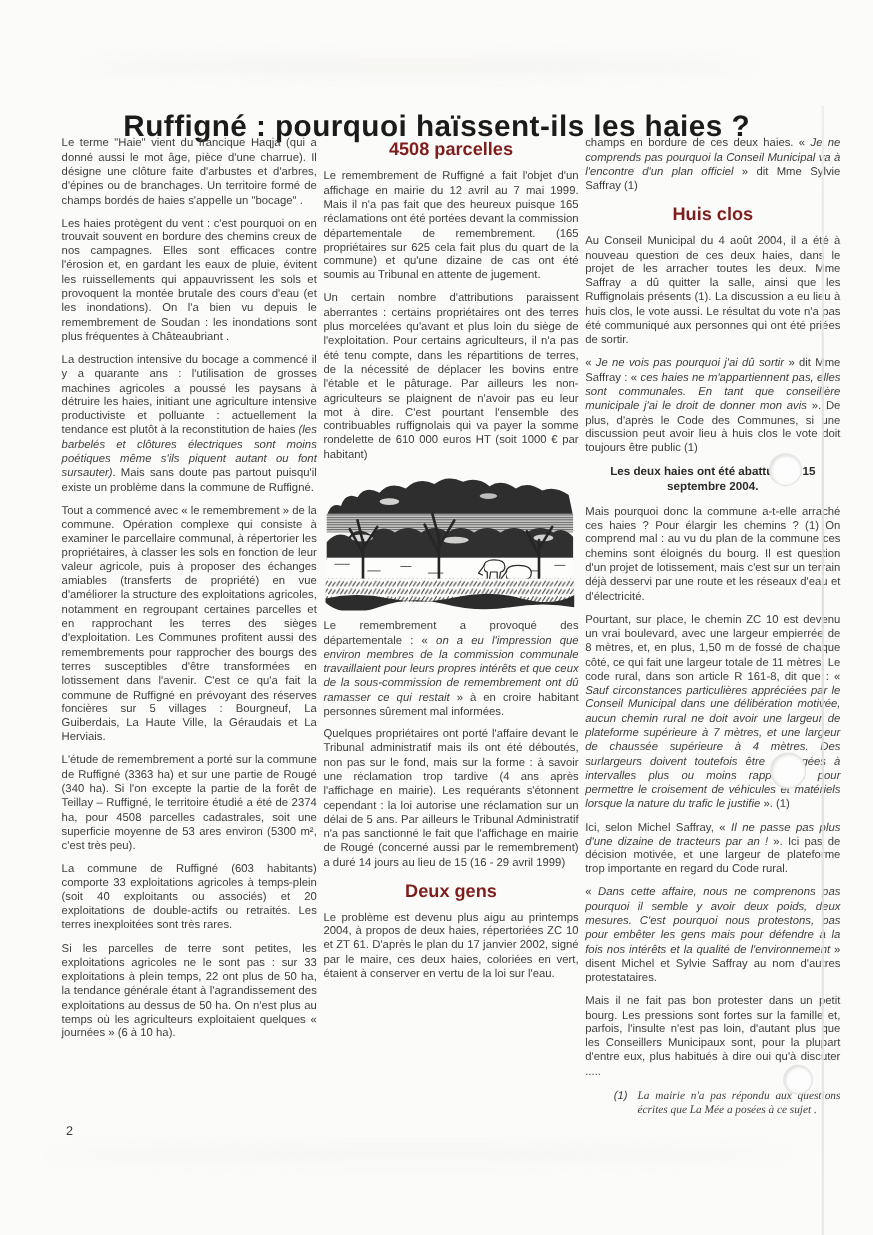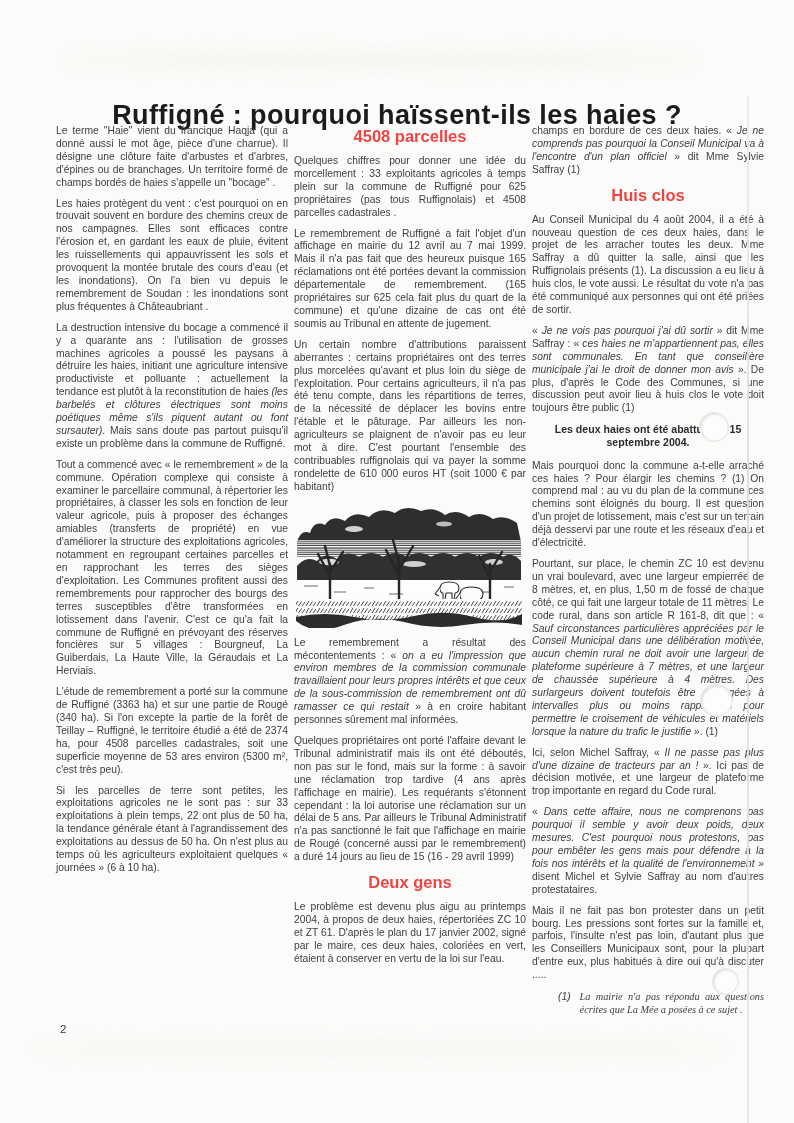--- a/index.html
+++ b/index.html
@@ -24,21 +24,21 @@
   .col{width:232px;min-width:232px;}
   p.para{
     margin:0 0 8px 0;
     font-size:10.3px;line-height:12.9px;
     text-align:justify;
     hyphens:auto;-webkit-hyphens:auto;
     color:#3e3e3e;
   }
   .col-heading{
     font-weight:bold;font-size:16.5px;line-height:20px;
-    text-align:center;color:#ef4444;
+    text-align:center;color:#7f1d1d;
     margin:1px 0 9px 0;
   }
   .col-heading.mid{margin-top:6px;}
   .subhead{
     font-weight:bold;font-size:10.6px;line-height:13.2px;
     text-align:center;color:#2c2c2c;
     margin:4px 6px 10px 6px;
   }
   .it{font-style:italic;}
   .figure{
@@ -71,25 +71,25 @@
 
 <h1 class="article-title">Ruffigné : pourquoi haïssent-ils les haies ?</h1>
 
 <div class="columns">
   <div class="col">
       <p class="para"><span>Le terme "Haie" vient du francique Haqja (qui a donné aussi le mot âge, pièce d'une charrue). Il désigne une clôture faite d'arbustes et d'arbres, d'épines ou de branchages. Un territoire formé de champs bordés de haies s'appelle un "bocage" .</span></p>
       <p class="para"><span>Les haies protègent du vent : c'est pourquoi on en trouvait souvent en bordure des chemins creux de nos campagnes. Elles sont efficaces contre l'érosion et, en gardant les eaux de pluie, évitent les ruissellements qui appauvrissent les sols et provoquent la montée brutale des cours d'eau (et les inondations). On l'a bien vu depuis le remembrement de Soudan : les inondations sont plus fréquentes à Châteaubriant .</span></p>
       <p class="para"><span>La destruction intensive du bocage a commencé il y a quarante ans : l'utilisation de grosses machines agricoles a poussé les paysans à détruire les haies, initiant une agriculture intensive productiviste et polluante : actuellement la tendance est plutôt à la reconstitution de haies </span><span class="it">(les barbelés et clôtures électriques sont moins poétiques même s'ils piquent autant ou font sursauter)</span><span>.  Mais sans doute pas partout puisqu'il existe un problème dans la commune de Ruffigné.</span></p>
       <p class="para"><span>Tout a commencé avec « le remembrement » de la commune. Opération complexe qui consiste à examiner le parcellaire communal, à répertorier les propriétaires, à classer les sols en fonction de leur valeur agricole, puis à proposer des échanges amiables (transferts de propriété) en vue d'améliorer la structure des exploitations agricoles, notamment en regroupant certaines parcelles et en rapprochant les terres des sièges d'exploitation. Les Communes profitent aussi des remembrements pour rapprocher des bourgs des terres susceptibles d'être transformées en lotissement dans l'avenir. C'est ce qu'a fait la commune de Ruffigné en prévoyant des réserves foncières sur 5 villages : Bourgneuf, La Guiberdais, La Haute Ville, la Géraudais et La Herviais.</span></p>
       <p class="para"><span>L'étude de remembrement a porté sur la commune de Ruffigné (3363 ha) et sur une partie de Rougé (340 ha). Si l'on excepte la partie de la forêt de Teillay – Ruffigné, le territoire étudié a été de 2374 ha, pour 4508 parcelles cadastrales, soit une superficie moyenne de 53 ares environ (5300 m², c'est très peu).</span></p>
+      <p class="para"><span>La commune de Ruffigné (603 habitants) comporte 33 exploitations agricoles à temps-plein (soit 40 exploitants ou associés) et 20 exploitations de double-actifs ou retraités. Les terres inexploitées sont très rares.</span></p>
       <p class="para"><span>Si les parcelles de terre sont petites, les exploitations agricoles ne le sont pas : sur 33 exploitations à plein temps, 22 ont plus de 50 ha, la tendance générale étant à l'agrandissement des exploitations au dessus de 50 ha. On n'est plus au temps où les agriculteurs exploitaient quelques « journées » (6 à 10 ha).</span></p>
     </div>
   <div class="col">
       <div class="col-heading">4508 parcelles</div>
-      <p class="para"><span>Quelques chiffres pour donner une idée du morcellement  : 33 exploitants agricoles à temps plein sur la commune de Ruffigné pour 625 propriétaires (pas tous Ruffignolais) et 4508 parcelles cadastrales .</span></p>
       <p class="para"><span>Le remembrement de Ruffigné a fait l'objet d'un affichage en mairie du 12 avril au 7 mai 1999. Mais il n'a pas fait que des heureux puisque 165 réclamations ont été portées devant la commission départementale de remembrement. (165 propriétaires sur 625 cela fait plus du quart de la commune) et qu'une dizaine de cas ont été soumis au Tribunal en attente de jugement.</span></p>
       <p class="para"><span>Un certain nombre d'attributions paraissent aberrantes : certains propriétaires ont des terres plus morcelées qu'avant et plus loin du siège de l'exploitation. Pour certains agriculteurs, il n'a pas été tenu compte, dans les répartitions de terres, de la nécessité de déplacer les bovins entre l'étable et le pâturage. Par ailleurs les non-agriculteurs se plaignent de n'avoir pas eu leur mot à dire. C'est pourtant l'ensemble des contribuables ruffignolais qui va payer la somme rondelette de 610 000 euros HT (soit 1000 € par habitant)</span></p>
       <svg class="figure" viewBox="0 0 230 126" xmlns="http://www.w3.org/2000/svg">
     <defs>
       <pattern id="hl" width="9" height="4.5" patternUnits="userSpaceOnUse">
         <rect width="9" height="4.5" fill="#fdfdfc"></rect>
         <path d="M0 1 H9 M0 3.2 H9" stroke="#2f2f2f" stroke-width="1"></path>
       </pattern>
       <pattern id="tuft" width="11" height="7" patternUnits="userSpaceOnUse">
         <rect width="11" height="7" fill="#fcfcfb"></rect>
@@ -120,21 +120,21 @@
     <g stroke="#2a2a2a" stroke-width="1.1" fill="#fdfdfc" stroke-linejoin="round">
       <path d="M146 86 c0 -4 4 -6 9 -6 c6 0 10 2 10 6 c0 3 -2 5 -4 5 l-1 7 h-2 l0 -7 h-6 l-1 7 h-2 l0 -7 c-2 0 -3 -2 -3 -5 z"></path>
       <path d="M147 84 l-6 8 l4 2"></path>
       <path d="M166 92 c0 -5 5 -7 11 -7 c7 0 12 2 12 7 c0 4 -3 6 -5 6 l-1 8 h-2.4 l-0.6 -8 h-7 l-0.6 8 h-2.4 l-1 -8 c-2 0 -3 -2 -3 -6 z"></path>
       <path d="M167 90 l-7 9 l5 2.4"></path>
     </g>
 
     <rect x="2" y="97" width="226" height="23" fill="url(#tuft)"></rect>
     <path d="M2 115 Q30 109 60 115 T120 114 T180 115 T228 112 L228 123 Q200 118 170 123 T110 120 T50 123 T2 119 Z" fill="#2c2c2c"></path>
   </svg>
-      <p class="para"><span>Le remembrement a résultat des mécontentements : « </span><span class="it">on a eu l'impression que environ membres de la commission communale travaillaient pour leurs propres intérêts et que ceux de la sous-commission de remembrement ont dû ramasser ce qui restait</span><span> » à en croire habitant personnes sûrement mal informées.</span></p>
+      <p class="para"><span>Le remembrement a provoqué des départementale : « </span><span class="it">on a eu l'impression que environ membres de la commission communale travaillaient pour leurs propres intérêts et que ceux de la sous-commission de remembrement ont dû ramasser ce qui restait</span><span> » à en croire habitant personnes sûrement mal informées.</span></p>
       <p class="para"><span>Quelques propriétaires ont porté l'affaire devant le Tribunal administratif mais ils ont été déboutés, non pas sur le fond, mais sur la forme : à savoir une réclamation trop tardive (4 ans après l'affichage en mairie). Les requérants s'étonnent cependant : la loi autorise une réclamation sur un délai de 5 ans. Par ailleurs le Tribunal Administratif n'a pas sanctionné le fait que l'affichage en mairie de Rougé (concerné aussi par le remembrement) a duré 14 jours au lieu de 15 (16 - 29 avril 1999)</span></p>
       <div class="col-heading mid">Deux gens</div>
       <p class="para"><span>Le problème est devenu plus aigu au printemps 2004, à propos de deux haies, répertoriées ZC 10 et ZT 61. D'après le plan du 17 janvier 2002, signé par le maire, ces deux haies, coloriées en vert, étaient à conserver en vertu de la loi sur l'eau.</span></p>
     </div>
   <div class="col">
       <p class="para"><span>champs en bordure de ces deux haies. « </span><span class="it">Je ne comprends pas pourquoi la Conseil Municipal va à l'encontre d'un plan officiel</span><span> » dit Mme Sylvie Saffray (1)</span></p>
       <div class="col-heading">Huis clos</div>
       <p class="para"><span>Au Conseil Municipal du 4 août 2004, il a été à nouveau question de ces deux haies, dans le projet de les arracher toutes les deux. Mme Saffray a dû quitter la salle, ainsi que les Ruffignolais présents (1). La discussion a eu lieu à huis clos, le vote aussi. Le résultat du vote n'a pas été communiqué aux personnes qui ont été priées de sortir.</span></p>
       <p class="para"><span>« </span><span class="it">Je ne vois pas pourquoi j'ai dû sortir</span><span> » dit Mme Saffray : « </span><span class="it">ces haies ne m'appartiennent pas, elles sont communales. En tant que conseillère municipale j'ai le droit de donner mon avis</span><span> ». De plus, d'après le Code des Communes, si une discussion peut avoir lieu à huis clos le vote doit toujours être public (1)</span></p>
       <div class="subhead">Les deux haies ont été abattues le 15 septembre 2004.</div>

